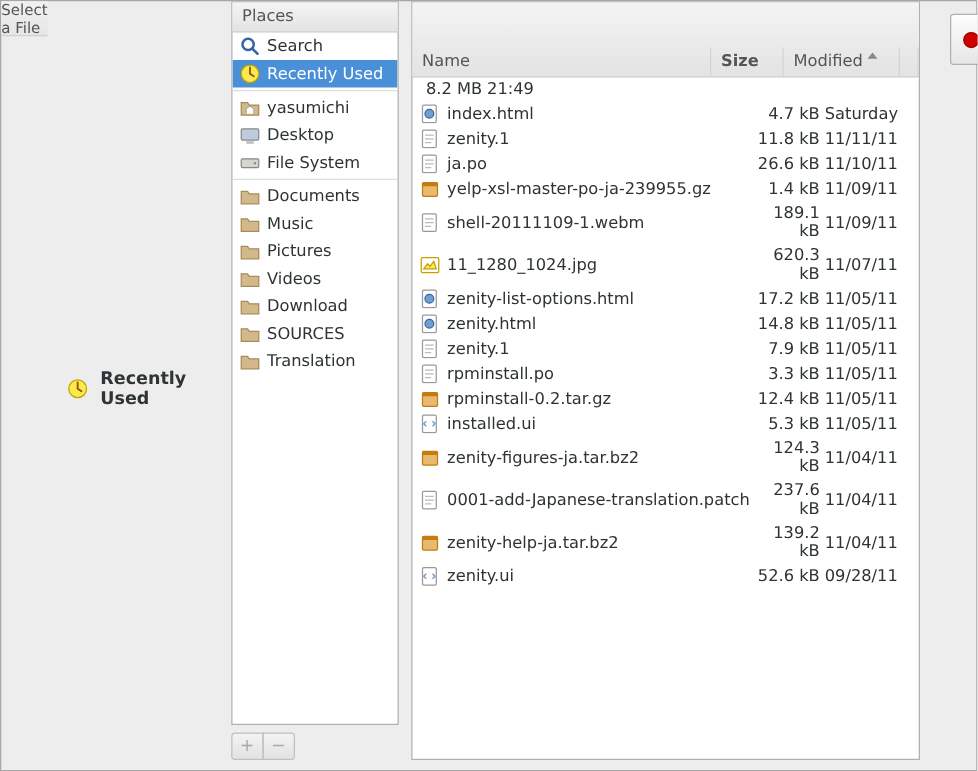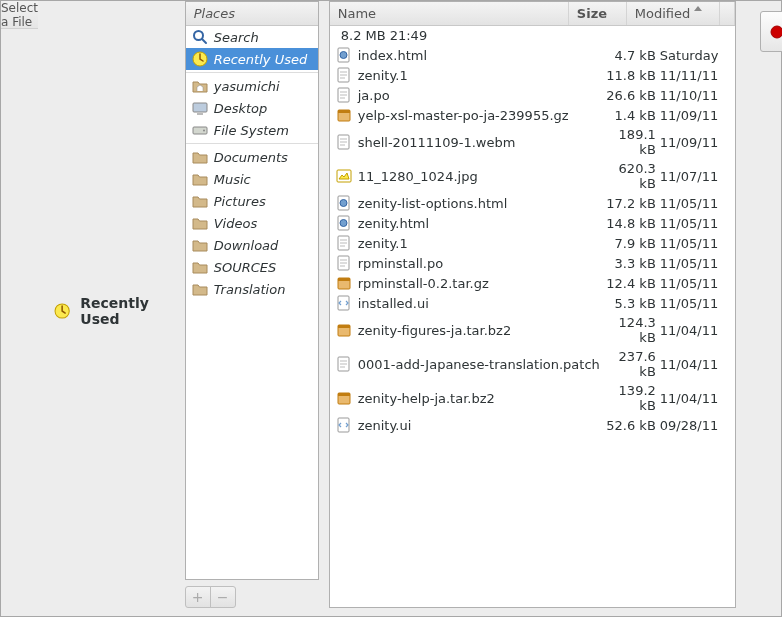--- a/index.html
+++ b/index.html
@@ -54,21 +54,20 @@
   width: 134px;
   display: flex;
   flex-direction: column;
 }
 .places-panel {
   flex: 1;
   border: 1px solid #b0b0b0;
   background: #fff;
   display: flex;
   flex-direction: column;
-  font-style: italic;
 }
 .places-header {
   background: linear-gradient(#f4f4f4, #e3e3e3);
   border-bottom: 1px solid #c8c8c8;
   padding: 4px 8px;
   font-size: 13px;
   color: #555;
 }
 .places-list {
   flex: 1;
@@ -122,20 +121,21 @@
   border-bottom: 1px solid #c8c8c8;
   font-size: 13px;
   color: #555;
 }
 .col {
   padding: 4px 8px;
   border-right: 1px solid #d4d4d4;
   display: flex;
   align-items: flex-start;
   gap: 4px;
+  margin-top: 36px;
 }
 .col-name { flex: 1; }
 .col-size { width: 58px; font-weight: bold; }
 .col-mod { width: 92px; border-right: none; }
 .col-scroll { width: 16px; padding:0; border-left:1px solid #d4d4d4;}
 .file-body {
   flex: 1;
   overflow-y: scroll;
 }
 .file-row {

